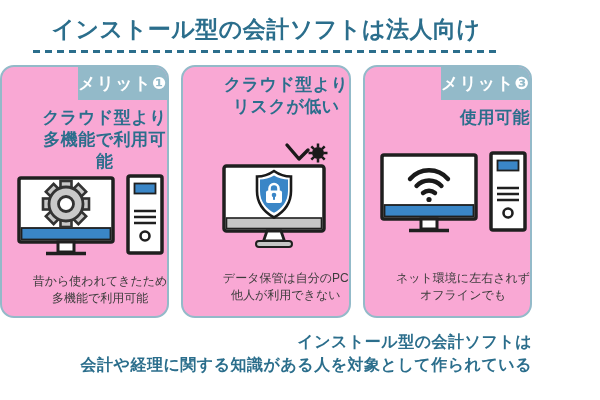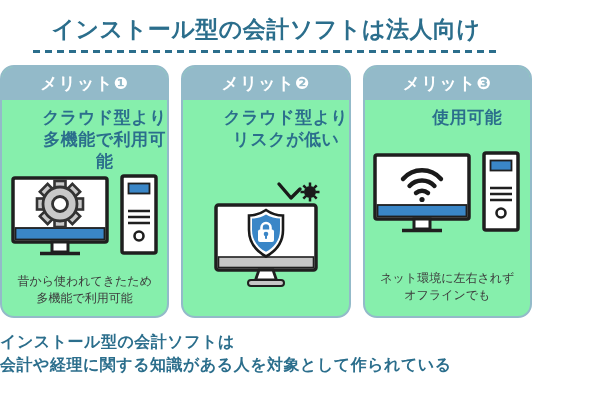--- a/index.html
+++ b/index.html
@@ -15,44 +15,44 @@
     letter-spacing:0.5px;line-height:1.25;
   }
   .title-underline{
     width:466px;height:3px;margin:6px auto 0;
     background:repeating-linear-gradient(90deg,#2b6e8c 0 7px,transparent 7px 12px);
   }
   .cards{
     display:flex;justify-content:center;gap:12px;margin-top:12px;
   }
   .card{
-    width:181px;height:253px;background:#86efac;
+    width:181px;height:253px;background:#f9a8d4;
     border:2.5px solid #93bac9;border-radius:14px;
-    overflow:hidden;display:flex;flex-direction:column;box-sizing:border-box;
+    overflow:hidden;display:flex;flex-direction:column;box-sizing:border-box;align-items:flex-end;
   }
   .card-header{
     background:#93bac9;height:33px;line-height:33px;flex:0 0 33px;
     text-align:center;color:#ffffff;font-weight:bold;font-size:17px;
     letter-spacing:1px;
   }
   .card-heading{
     margin-top:7px;text-align:center;
     color:#2b6e8c;font-weight:bold;font-size:17px;line-height:1.3;
     letter-spacing:0.5px;
     padding-left:40px;
   }
   .card-icon{
     flex:1;display:flex;align-items:center;justify-content:center;
   }
   .card-caption{
     margin-bottom:12px;text-align:center;
     color:#3c3c3c;font-size:12px;line-height:1.4;font-weight:500;
   }
   .footer{
-    margin-top:12px;text-align:left;
+    margin-top:12px;text-align:right;
     color:#2b6e8c;font-weight:bold;font-size:16px;line-height:1.45;
     letter-spacing:0.5px;
   }
 </style>
 </head>
 <body>
 
 <div class="page">
 
   <div class="title-wrap">
@@ -102,21 +102,20 @@
           </g>
         </svg>
       </div>
       <div class="card-caption">
         <div>昔から使われてきたため</div>
         <div>多機能で利用可能</div>
       </div>
     </div>
 
     <div class="card">
-      <div class="card-header">メリット❷</div>
       <div class="card-heading">
         <div>クラウド型より</div>
         <div>リスクが低い</div>
       </div>
       <div class="card-icon">
         <svg width="150" height="108" viewBox="0 0 150 108">
 
           <g>
             <polyline points="88,5 100,19 109,10" fill="none" stroke="#1a1a1a" stroke-width="3.4" stroke-linecap="round" stroke-linejoin="round"></polyline>
             <g stroke="#1a1a1a" stroke-width="2.5">
@@ -140,20 +139,24 @@
           <g>
             <path d="M75 31 C 80 34.5 87 36.5 92 36.5 L 92 51 C 92 64.5 84 72.5 75 77.5 C 66 72.5 58 64.5 58 51 L 58 36.5 C 63 36.5 70 34.5 75 31 Z" fill="#ffffff" stroke="#1a1a1a" stroke-width="2.6"></path>
             <path d="M75 35.5 C 79 38 85 39.6 89 39.6 L 89 51 C 89 61.8 82.5 68.8 75 72.8 C 67.5 68.8 61 61.8 61 51 L 61 39.6 C 65 39.6 71 38 75 35.5 Z" fill="#3a86c7"></path>
             <path d="M70.5 51 v-2.5 a4.5 4.5 0 0 1 9 0 V 51" fill="none" stroke="#ffffff" stroke-width="2.6"></path>
             <rect x="67" y="50.5" width="16" height="12.5" rx="2" fill="#ffffff"></rect>
             <circle cx="75" cy="55" r="2.3" fill="#3a86c7"></circle>
             <rect x="74" y="56" width="2" height="3.8" fill="#3a86c7"></rect>
           </g>
         </svg>
       </div>
+      <div class="card-caption">
+        <div>データ保管は自分のPC</div>
+        <div>他人が利用できない</div>
+      </div>
     </div>
 
     <div class="card">
       <div class="card-header">メリット❸</div>
       <div class="card-heading">
         <div>使用可能</div>
       </div>
       <div class="card-icon">
         <svg width="152" height="100" viewBox="0 0 152 100">
 

